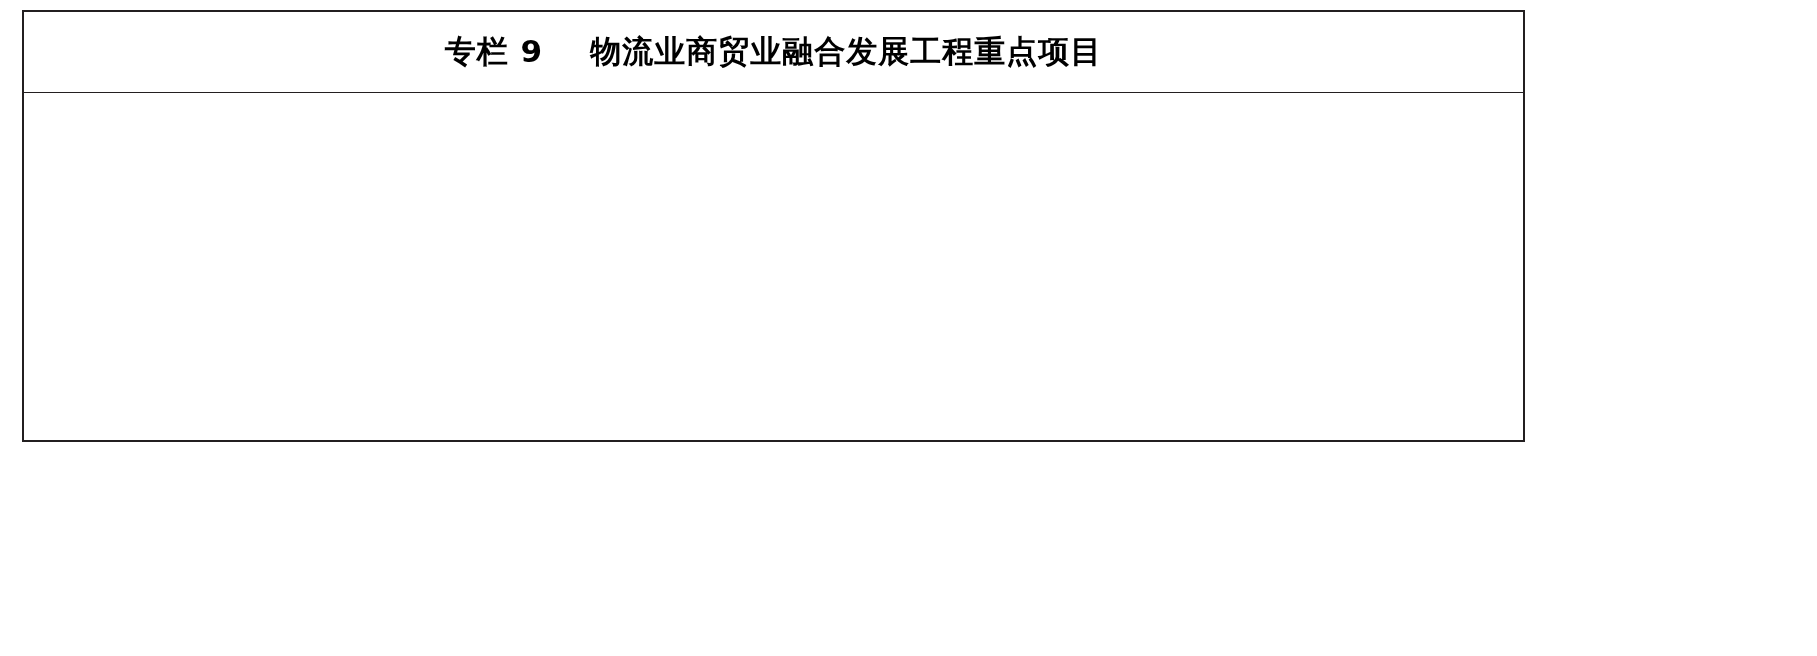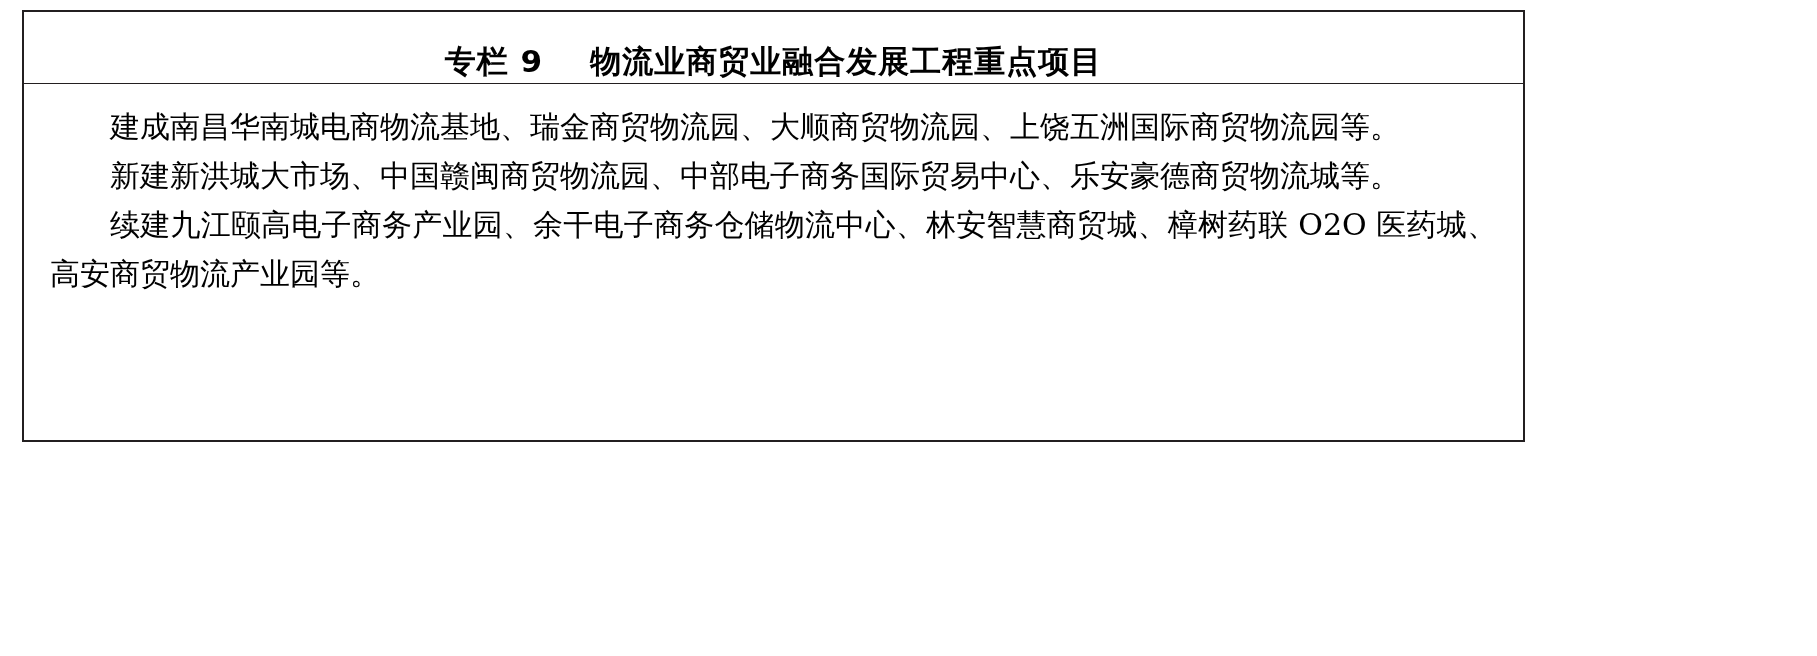--- a/index.html
+++ b/index.html
@@ -24,24 +24,24 @@
     position: absolute;
     left: 22px;
     top: 10px;
     width: 1503px;
     height: 432px;
     border: 2px solid #231f20;
     box-sizing: border-box;
     background: #ffffff;
   }
   .box-title {
-    height: 72px;
+    height: 81px;
     border-bottom: 1px solid #231f20;
     display: flex;
-    align-items: flex-end;
+    align-items: center;
     justify-content: center;
     box-sizing: border-box;
   }
   .box-title-text {
     font-family: "DejaVu Sans", "Liberation Sans", sans-serif;
     font-weight: bold;
     font-size: 31px;
     letter-spacing: 1px;
     white-space: pre;
     color: #000000;
@@ -63,19 +63,14 @@
   }
 </style>
 </head>
 <body>
 
 <div class="page">
   <div class="box">
     <div class="box-title">
       <span class="box-title-text">专栏 9    物流业商贸业融合发展工程重点项目</span>
     </div>
-    <div class="box-body">
-      <p class="para">建成南昌华南城电商物流基地、瑞金商贸物流园、大顺商贸物流园、上饶五洲国际商贸物流园等。</p>
-      <p class="para">新建新洪城大市场、中国赣闽商贸物流园、中部电子商务国际贸易中心、乐安豪德商贸物流城等。</p>
-      <p class="para">续建九江颐高电子商务产业园、余干电子商务仓储物流中心、林安智慧商贸城、樟树药联 O2O 医药城、高安商贸物流产业园等。</p>
-    </div>
   </div>
 </div>
 
 </body></html>

